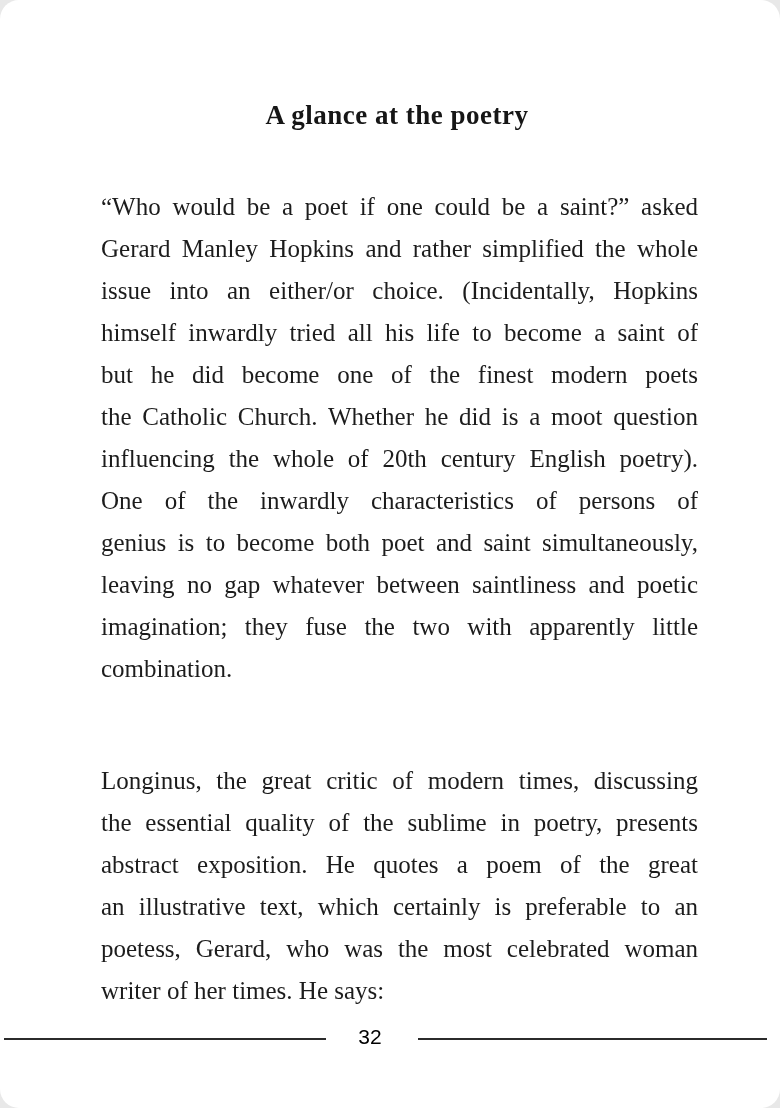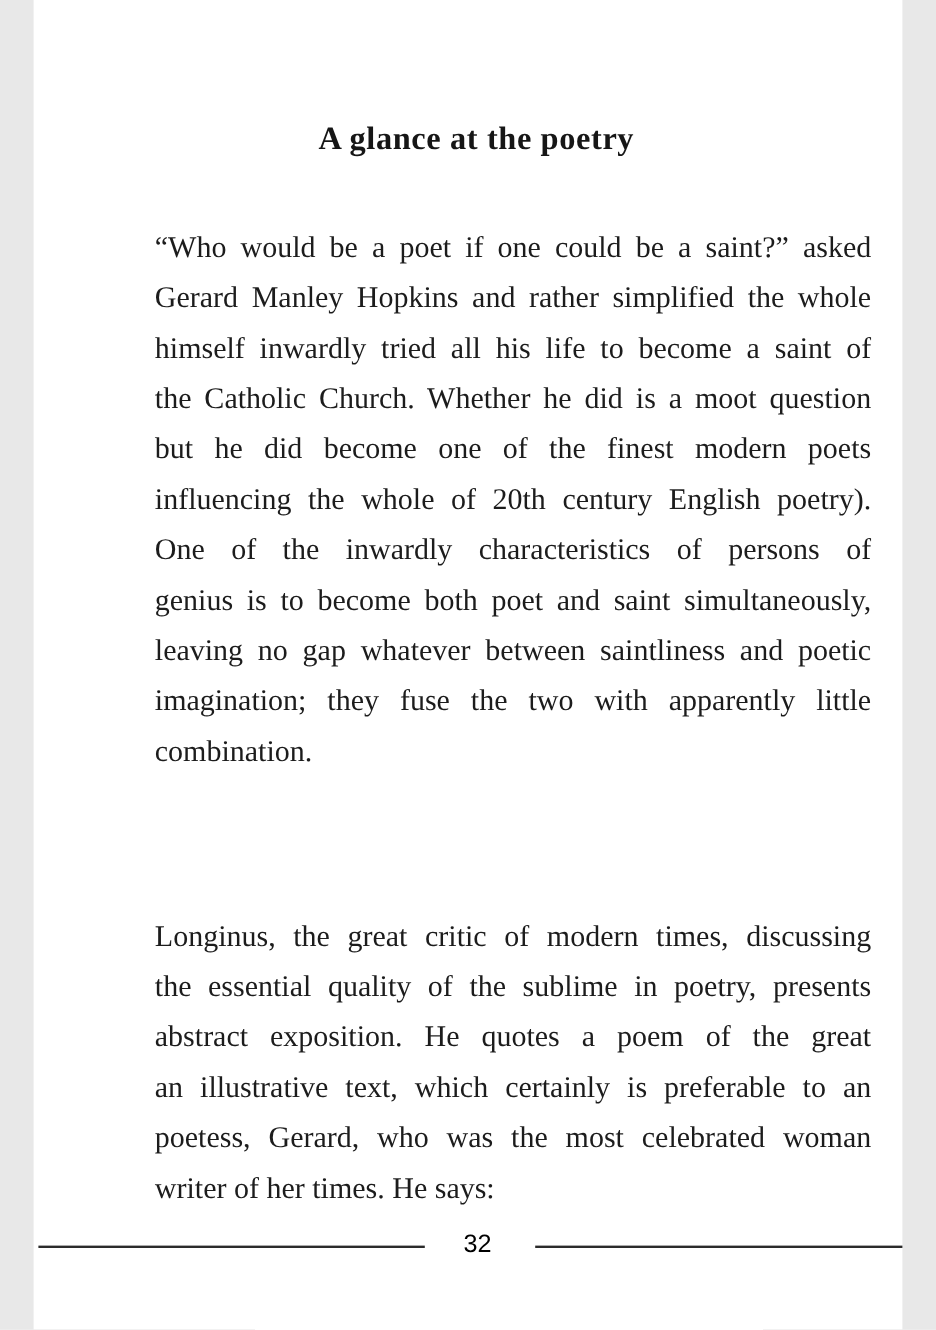--- a/index.html
+++ b/index.html
@@ -1,24 +1,25 @@
 <!DOCTYPE html>
 <html><head>
 <meta charset="utf-8">
 <style>
   html, body { margin: 0; padding: 0; background: #e8e8e8; }
   .page {
     position: relative;
-    width: 724px;
+    width: 780px;
     height: 1108px;
     margin: 0 auto;
     background: #ffffff;
     color: #1c1c1c;
     font-family: "Liberation Serif", "DejaVu Serif", serif;
     overflow: hidden;
+    border-radius: 19px;
   }
   .page-title {
     position: absolute;
     top: 82px;
     left: 0;
     right: 0;
     text-align: center;
     transform: translateX(7px);
     font-size: 27px;
     font-weight: bold;
@@ -67,23 +68,24 @@
 </head>
 <body>
 
 <div class="page">
 
   <h1 class="page-title">A glance at the poetry</h1>
 
   <div class="text-block para-1">
     <div class="text-line">“Who would be a poet if one could be a saint?” asked</div>
     <div class="text-line">Gerard Manley Hopkins and rather simplified the whole</div>
+    <div class="text-line">issue into an either/or choice. (Incidentally, Hopkins</div>
     <div class="text-line">himself inwardly tried all his life to become a saint of</div>
+    <div class="text-line">but he did become one of the finest modern poets</div>
     <div class="text-line">the Catholic Church. Whether he did is a moot question</div>
-    <div class="text-line">but he did become one of the finest modern poets</div>
     <div class="text-line">influencing the whole of 20th century English poetry).</div>
     <div class="text-line">One of the inwardly characteristics of persons of</div>
     <div class="text-line">genius is to become both poet and saint simultaneously,</div>
     <div class="text-line">leaving no gap whatever between saintliness and poetic</div>
     <div class="text-line">imagination; they fuse the two with apparently little</div>
     <div class="text-line last">combination.</div>
   </div>
 
   <div class="text-block para-2">
     <div class="text-line">Longinus, the great critic of modern times, discussing</div>

